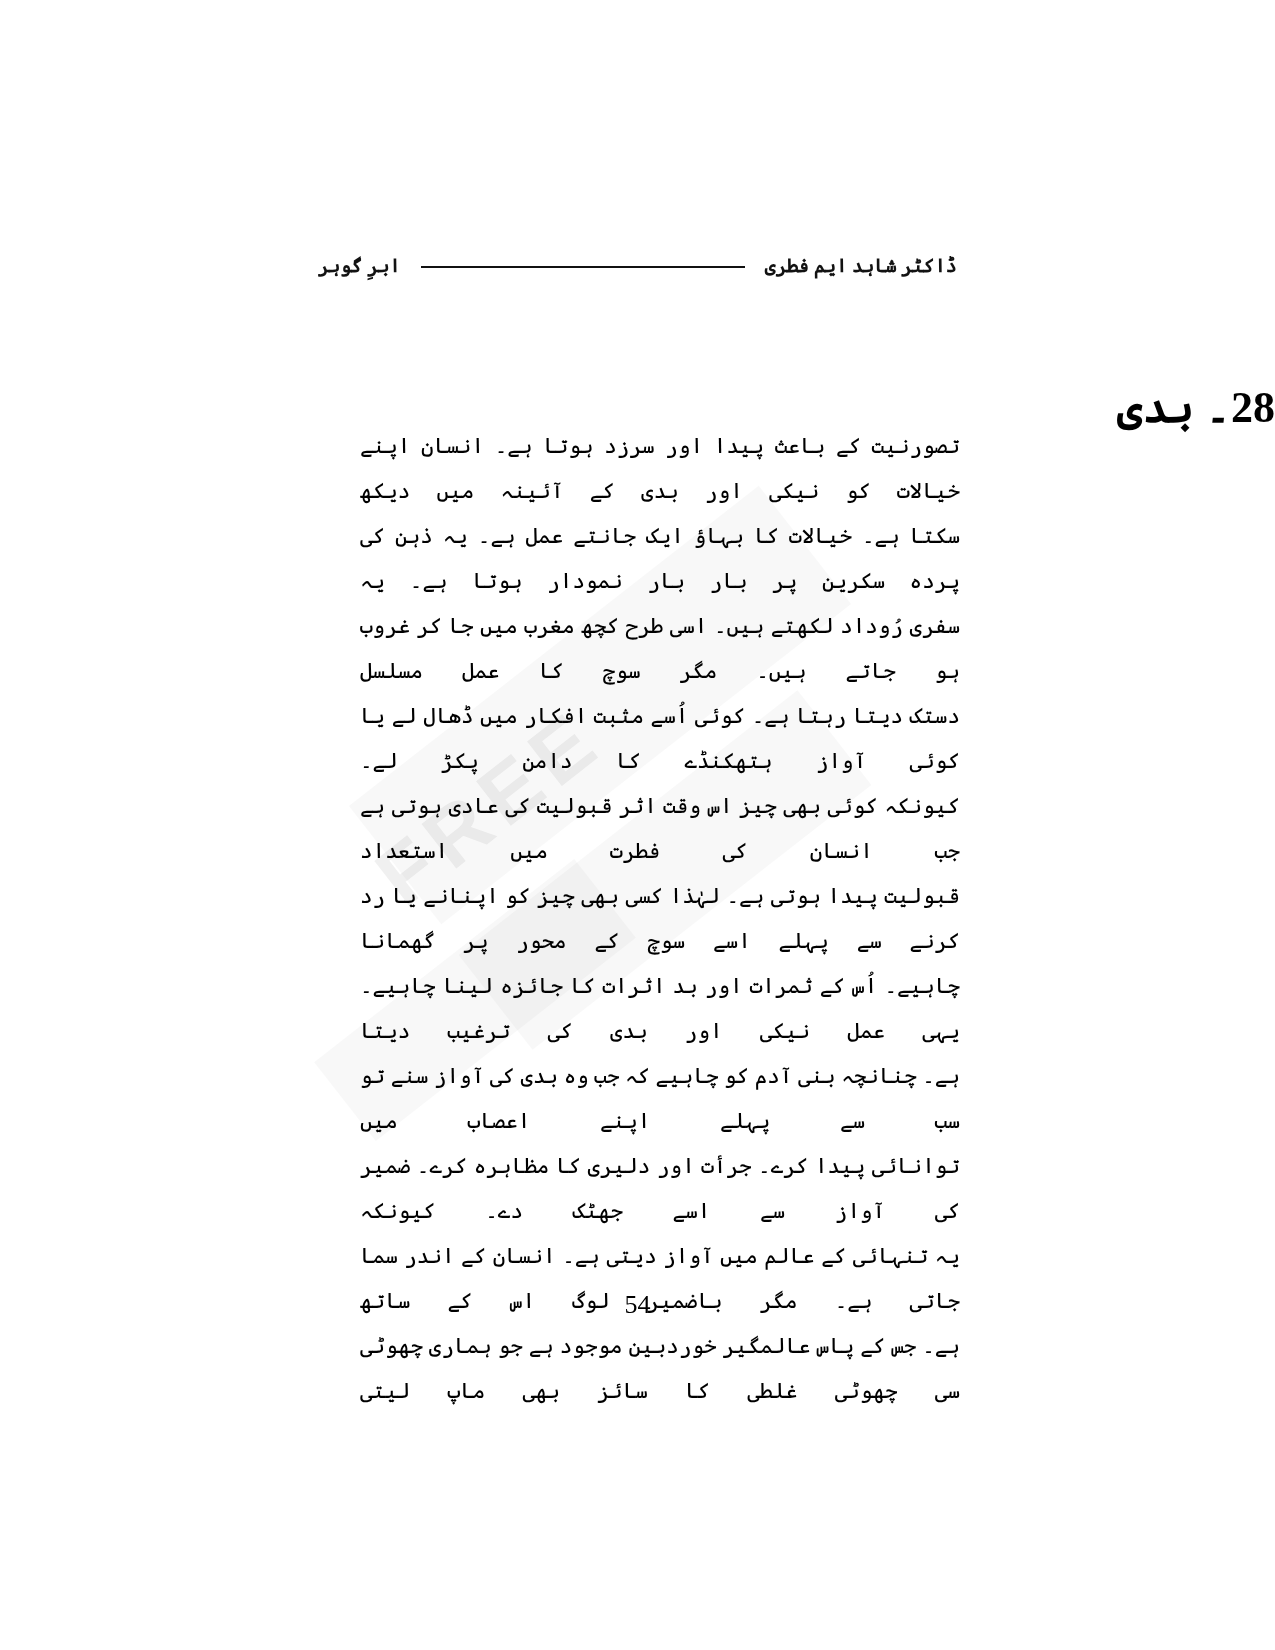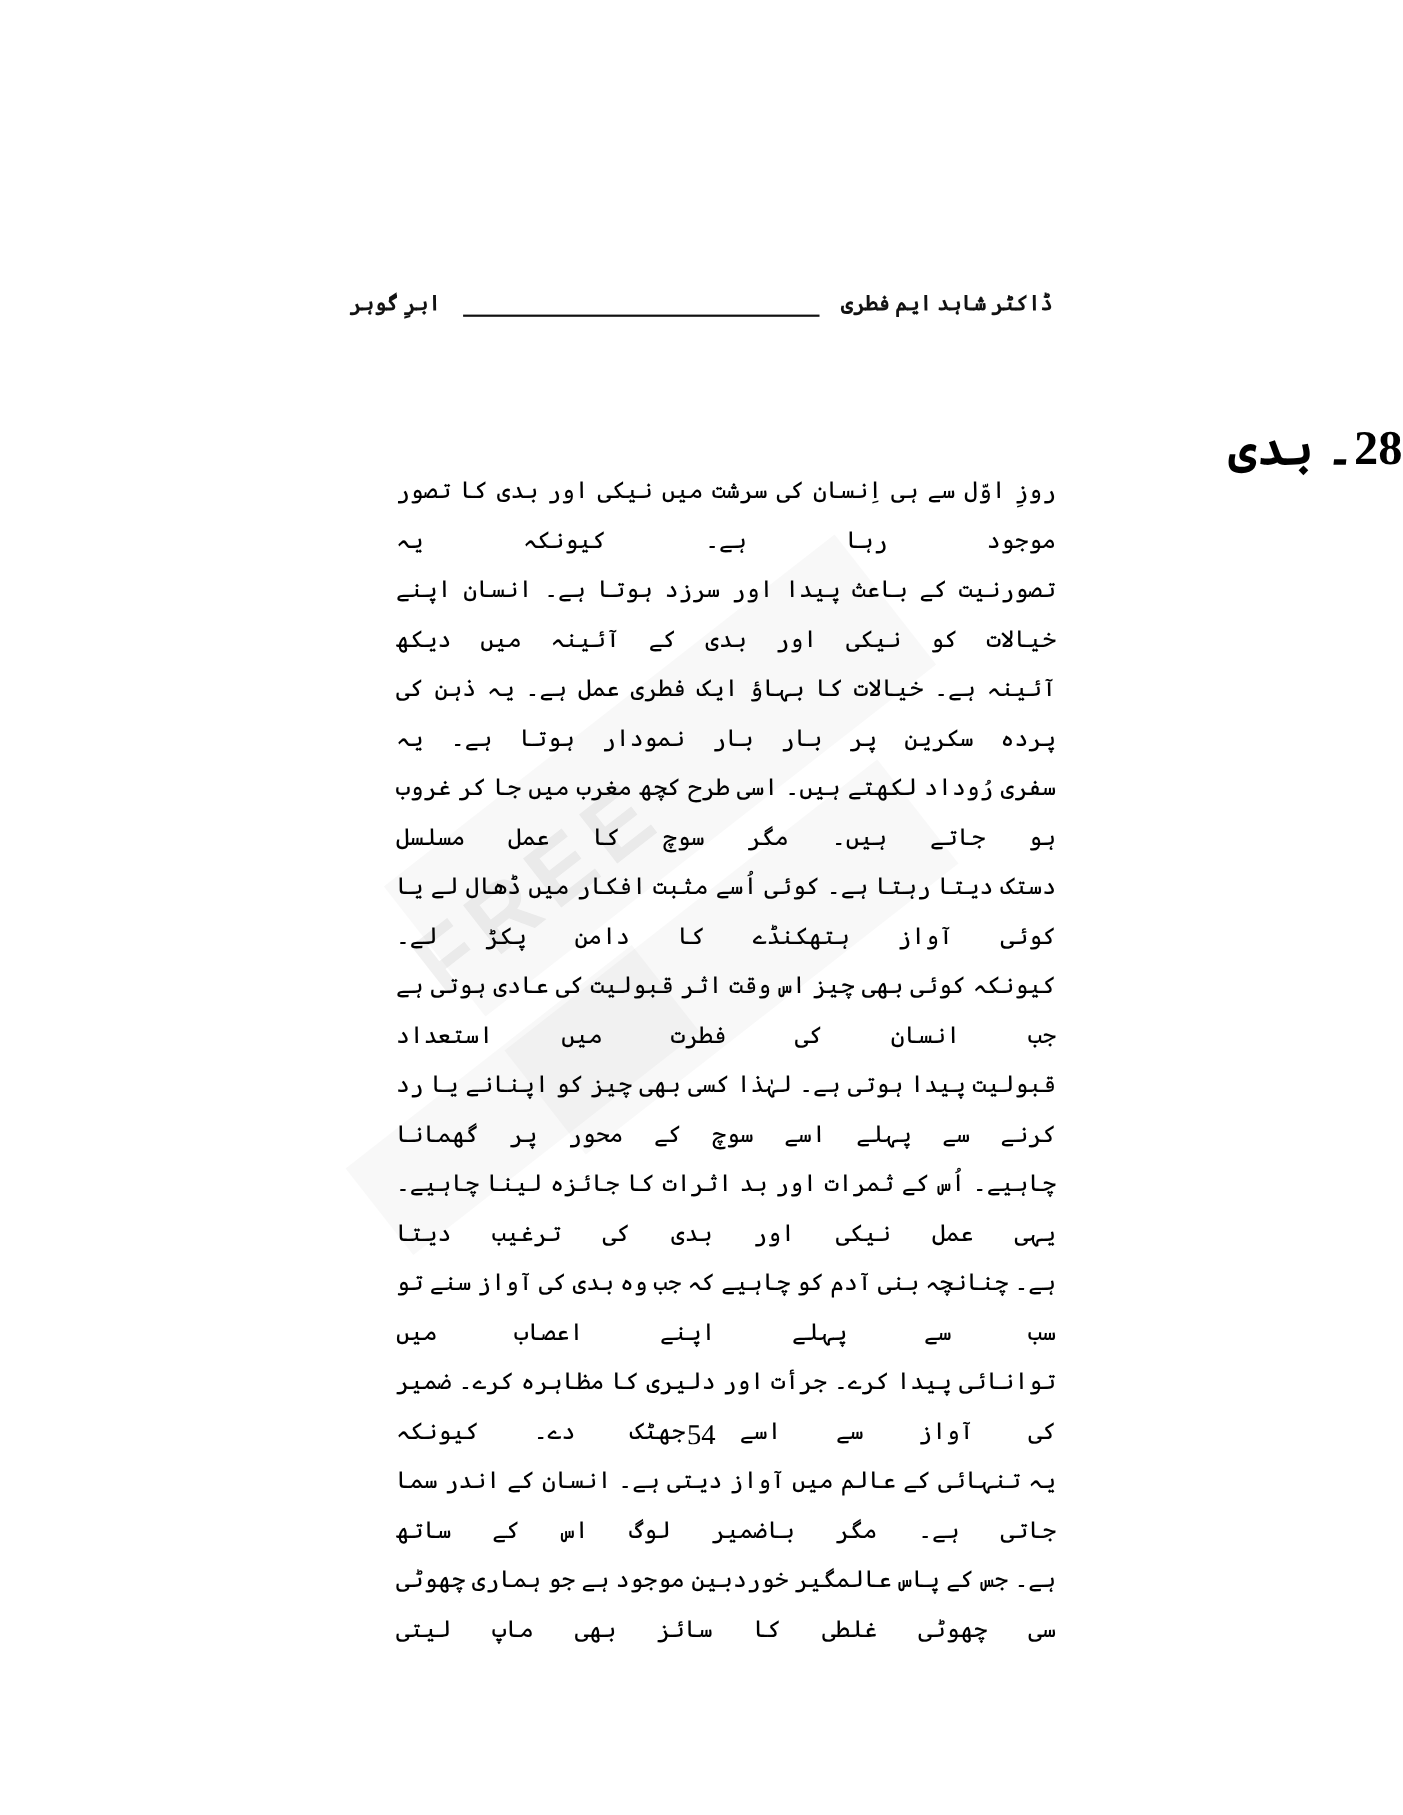--- a/index.html
+++ b/index.html
@@ -54,21 +54,21 @@
 
   
   .running-header {
     position: absolute;
     top: 244px;
     left: 318px;
     right: 318px;
     height: 44px;
     display: flex;
     flex-direction: row-reverse;
-    align-items: flex-end;
+    align-items: center;
     gap: 14px;
     z-index: 2;
   }
   .hdr-book, .hdr-author {
     font-family: "Liberation Serif", "DejaVu Serif", serif;
     font-size: 19px;
     font-weight: 600;
     color: #121212;
     white-space: nowrap;
     line-height: 1.1;
@@ -147,23 +147,22 @@
 
   <div class="running-header">
     <div class="hdr-book">ابرِ گوہر</div>
     <div class="hdr-rule"></div>
     <div class="hdr-author">ڈاکٹر شاہد ایم فطری</div>
   </div>
 
   <h1 class="chapter-title">28۔ بدی</h1>
 
   <div class="body-block">
-    <div class="body-line">روزِ اوّل سے ہی اِنسان کی سرشت میں نیکی اور بدی کا تصور موجود رہا ہے۔ کیونکہ یہ</div>
     <div class="body-line">تصورنیت کے باعث پیدا اور سرزد ہوتا ہے۔ انسان اپنے خیالات کو نیکی اور بدی کے آئینہ میں دیکھ</div>
-    <div class="body-line">آئینہ ہے۔ خیالات کا بہاؤ ایک فطری عمل ہے۔ یہ ذہن کی پردہ سکرین پر بار بار نمودار ہوتا ہے۔ یہ</div>
+    <div class="body-line">سکتا ہے۔ خیالات کا بہاؤ ایک جانتے عمل ہے۔ یہ ذہن کی پردہ سکرین پر بار بار نمودار ہوتا ہے۔ یہ</div>
     <div class="body-line">سفری رُوداد لکھتے ہیں۔ اسی طرح کچھ مغرب میں جا کر غروب ہو جاتے ہیں۔ مگر سوچ کا عمل مسلسل</div>
     <div class="body-line">دستک دیتا رہتا ہے۔ کوئی اُسے مثبت افکار میں ڈھال لے یا کوئی آواز ہتھکنڈے کا دامن پکڑ لے۔</div>
     <div class="body-line">کیونکہ کوئی بھی چیز اس وقت اثر قبولیت کی عادی ہوتی ہے جب انسان کی فطرت میں استعداد</div>
     <div class="body-line">قبولیت پیدا ہوتی ہے۔ لہٰذا کسی بھی چیز کو اپنانے یا رد کرنے سے پہلے اسے سوچ کے محور پر گھمانا</div>
     <div class="body-line">چاہیے۔ اُس کے ثمرات اور بد اثرات کا جائزہ لینا چاہیے۔ یہی عمل نیکی اور بدی کی ترغیب دیتا</div>
     <div class="body-line">ہے۔ چنانچہ بنی آدم کو چاہیے کہ جب وہ بدی کی آواز سنے تو سب سے پہلے اپنے اعصاب میں</div>
     <div class="body-line">توانائی پیدا کرے۔ جرأت اور دلیری کا مظاہرہ کرے۔ ضمیر کی آواز سے اسے جھٹک دے۔ کیونکہ</div>
     <div class="body-line">یہ تنہائی کے عالم میں آواز دیتی ہے۔ انسان کے اندر سما جاتی ہے۔ مگر باضمیر لوگ اس کے ساتھ</div>
     <div class="body-line">ہے۔ جس کے پاس عالمگیر خوردبین موجود ہے جو ہماری چھوٹی سی چھوٹی غلطی کا سائز بھی ماپ لیتی</div>
 

